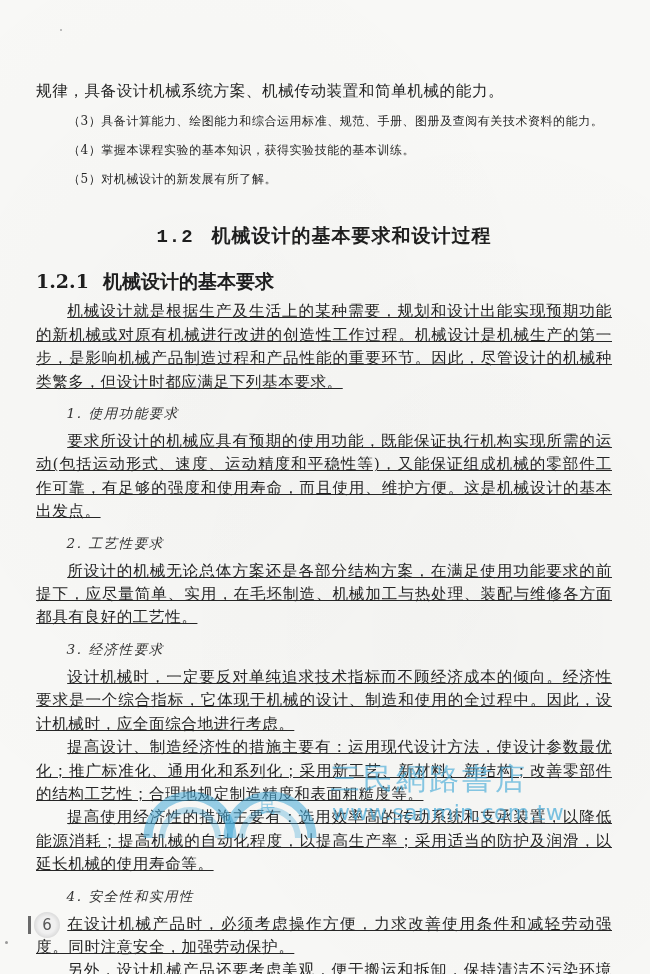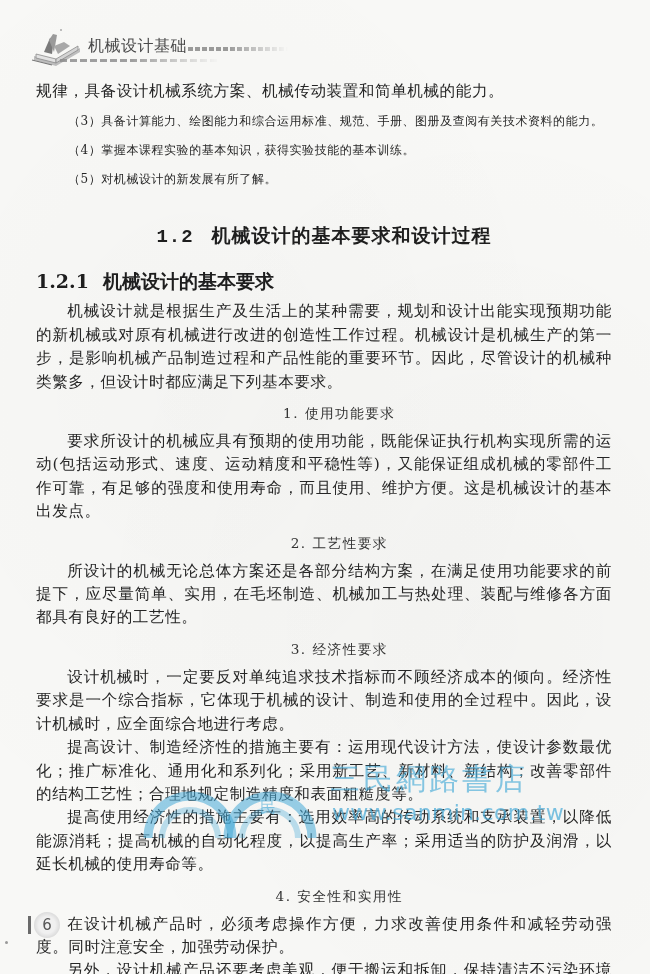--- a/index.html
+++ b/index.html
@@ -71,21 +71,21 @@
     }
     .para {
       font-size: 15.6px;
       line-height: 23.4px;
       text-align: justify;
       text-align-last: left;
       margin: 0;
       letter-spacing: 0.55px;
       color: #262626;
     }
-    .indent { text-indent: 2em; }
+    .indent { text-indent: 2em; text-decoration: underline; }
     .list-item {
       font-size: 12px;
       line-height: 21px;
       margin: 8px;
       text-indent: 2em;
       letter-spacing: 0.55px;
       color: #262626;
       text-align: justify;
       text-align-last: left;
     }
@@ -115,23 +115,23 @@
     }
     .subsection-heading .num {
       font-family: "DejaVu Serif", "Liberation Serif", serif;
       margin-right: 14px;
     }
     .req-heading {
       font-size: 13.6px;
       line-height: 22px;
       margin: 8px 0 6px 0;
       padding-left: 2.25em;
+      font-style: italic;
       color: #333;
       letter-spacing: 1.5px;
-      text-align: center;
     }
 
     
     .watermark {
       position: absolute;
       left: 140px; top: 756px;
       width: 400px; height: 82px;
       pointer-events: none;
     }
     .wm-text {
@@ -200,34 +200,20 @@
       width: 2px; height: 2px;
       border-radius: 50%;
       background: #aaa;
     }
   </style>
 </head>
 <body>
 
 <div class="page">
 
-  <div class="running-header">
-    <svg class="book-icon" viewBox="0 0 56 36">
-      <path d="M4 24 L26 30 L50 16 L50 20 L26 34 L4 28 Z" fill="#bdbdbd"></path>
-      <path d="M6 22 L26 27 L26 31 L6 26 Z" fill="#e2e2e2" stroke="#8a8a8a" stroke-width="0.8"></path>
-      <path d="M26 27 L48 14 L48 18 L26 31 Z" fill="#d4d4d4" stroke="#8a8a8a" stroke-width="0.8"></path>
-      <path d="M14 20 L20 6 L24 6 L22 22 Z" fill="#7a7a7a"></path>
-      <path d="M19 8 L23 2 L27 3 L24 20 Z" fill="#9a9a9a"></path>
-      <path d="M24 14 L34 10 L40 14 L28 22 Z" fill="#a8a8a8"></path>
-      <path d="M2 28 L22 33" stroke="#777" stroke-width="1.2"></path>
-    </svg>
-    <span class="header-title">机械设计基础</span>
-    <div class="header-dash-top"></div>
-    <div class="header-dash-bottom"></div>
-  </div>
   <div class="speck2"></div>
 
   <div class="content">
     <p class="para">规律，具备设计机械系统方案、机械传动装置和简单机械的能力。</p>
 
     <p class="list-item">（3）具备计算能力、绘图能力和综合运用标准、规范、手册、图册及查阅有关技术资料的能力。</p>
     <p class="list-item">（4）掌握本课程实验的基本知识，获得实验技能的基本训练。</p>
     <p class="list-item">（5）对机械设计的新发展有所了解。</p>
 
     <h2 class="section-heading">

